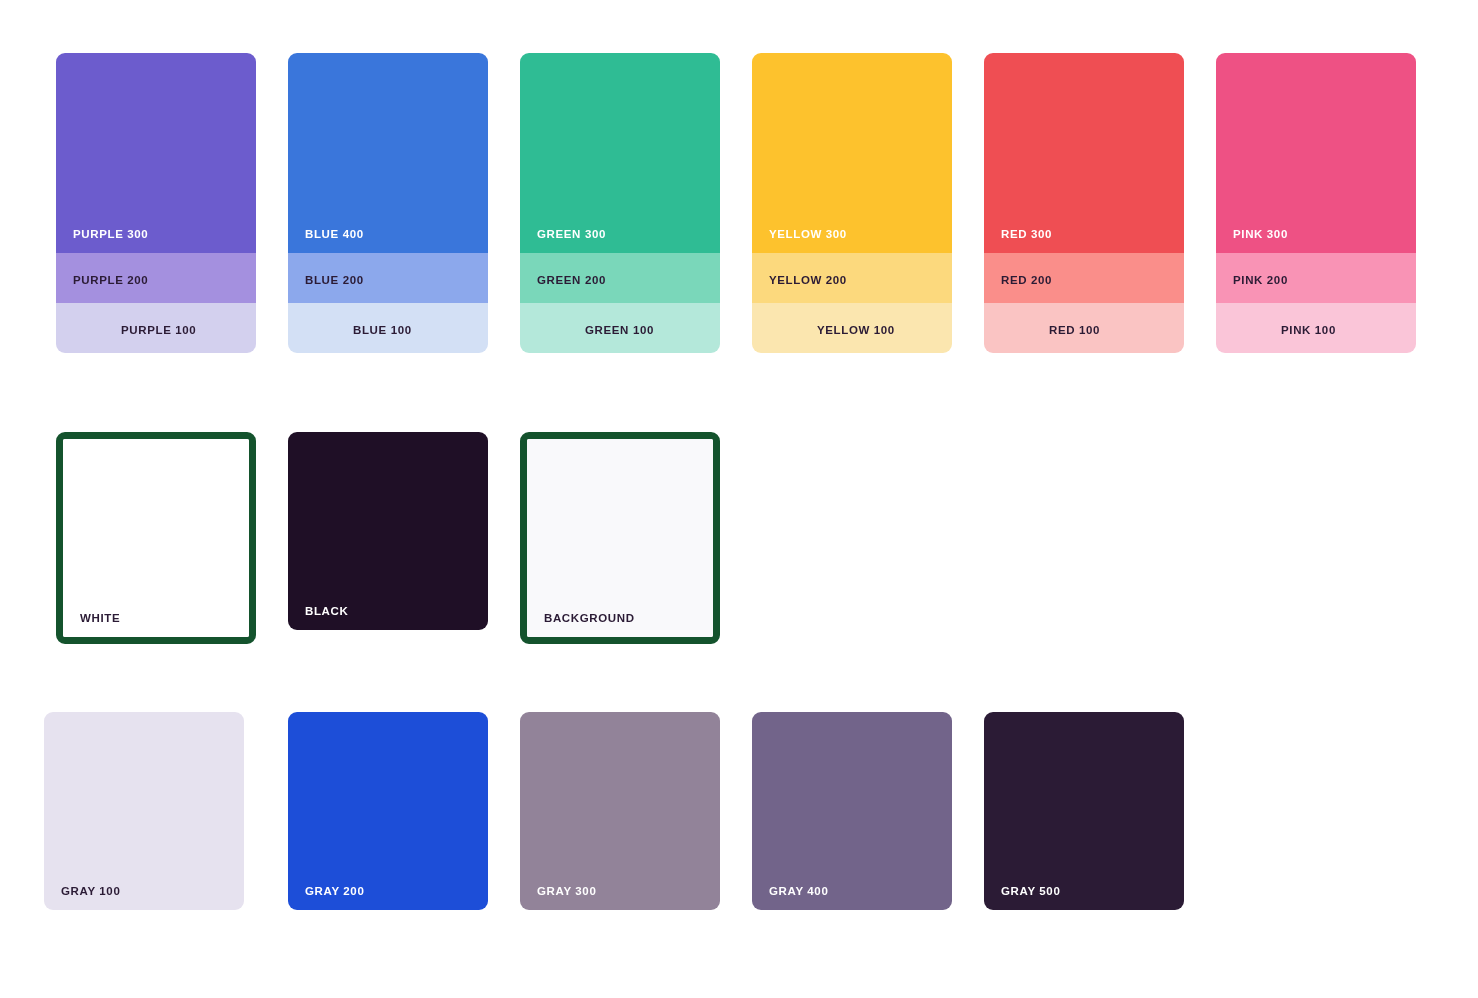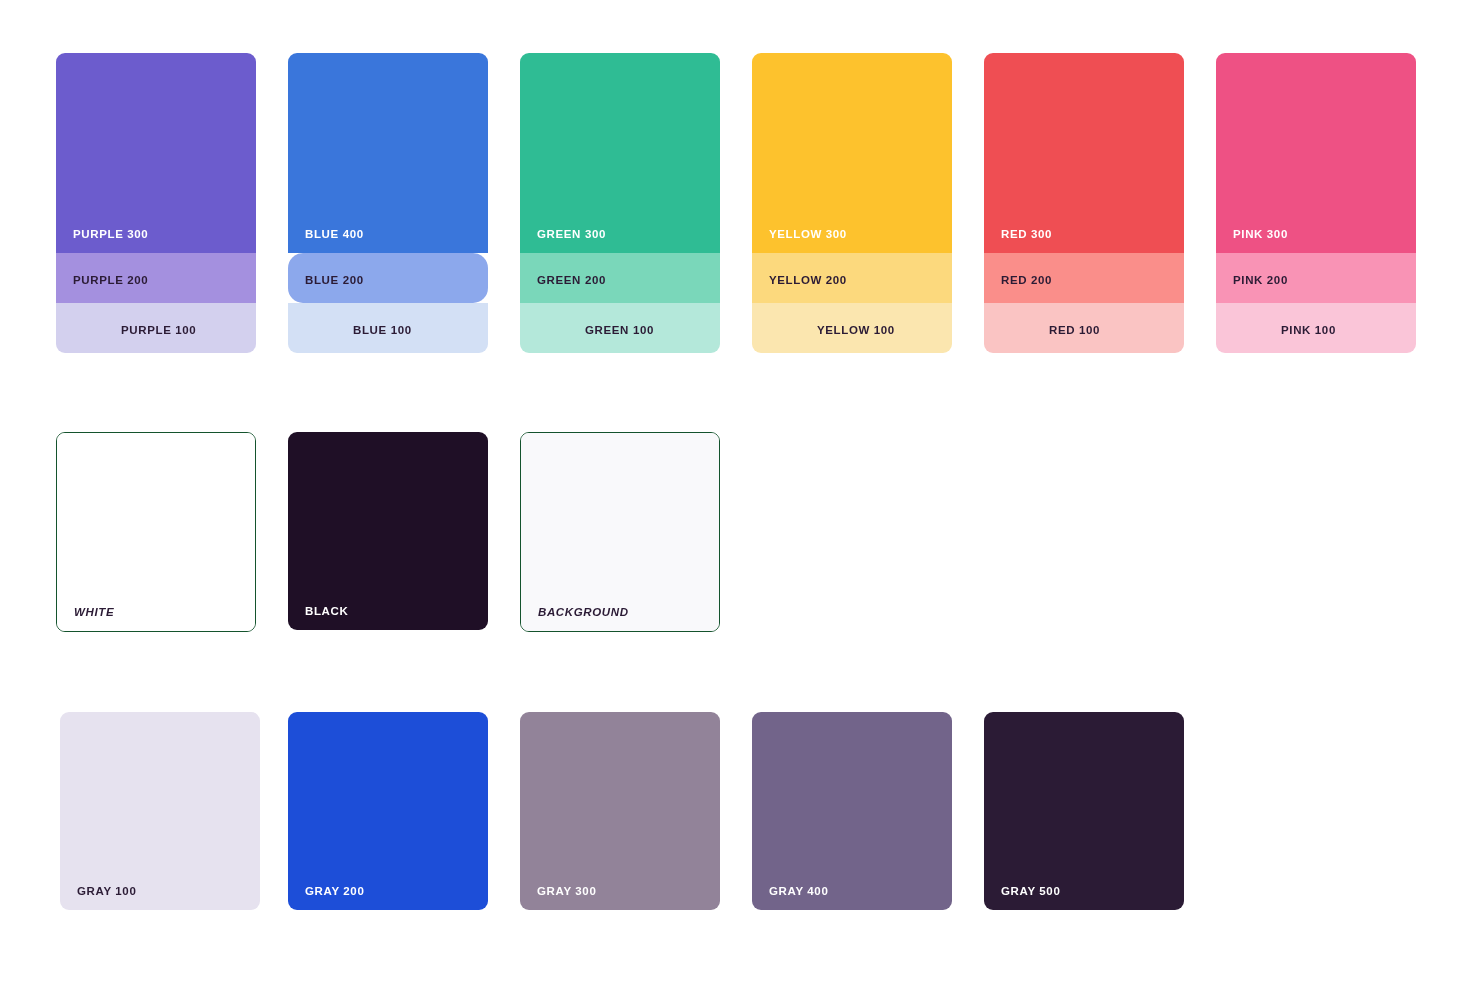--- a/index.html
+++ b/index.html
@@ -24,22 +24,21 @@
   
   .swatch-card {
     position: absolute;
     width: 200px;
     border-radius: 9px;
     overflow: hidden;
     box-sizing: border-box;
   }
 
   .swatch-card.bordered {
-    border: 1px solid #14532d;
-    font-style: italic;
+    border: 7px solid #14532d;
   }
 
   .shade {
     position: relative;
     box-sizing: border-box;
     display: flex;
     align-items: flex-end;
   }
 
   .shade-label {
@@ -78,21 +77,21 @@
         <span class="shade-label text-dark">PURPLE 200</span>
       </div>
       <div class="shade shade-100" style="background: rgb(211, 208, 238);">
         <span class="shade-label text-dark">PURPLE 100</span>
       </div>
     </div>
     <div class="swatch-card card-ramp" style="left: 288px; top: 53px;">
       <div class="shade shade-300" style="background: rgb(58, 118, 219);">
         <span class="shade-label text-light">BLUE 400</span>
       </div>
-      <div class="shade shade-200" style="background: rgb(140, 168, 236); border-radius: 15px;">
+      <div class="shade shade-200" style="background: rgb(140, 168, 236);">
         <span class="shade-label text-dark">BLUE 200</span>
       </div>
       <div class="shade shade-100" style="background: rgb(211, 224, 245);">
         <span class="shade-label text-dark">BLUE 100</span>
       </div>
     </div>
     <div class="swatch-card card-ramp" style="left: 520px; top: 53px;">
       <div class="shade shade-300" style="background: rgb(47, 188, 148);">
         <span class="shade-label text-light">GREEN 300</span>
       </div>
@@ -144,21 +143,21 @@
     <div class="swatch-card card-solid" style="left: 288px; top: 432px;">
       <div class="shade shade-single" style="background: rgb(31, 15, 38);">
         <span class="shade-label text-light">BLACK</span>
       </div>
     </div>
     <div class="swatch-card card-solid bordered" style="left: 520px; top: 432px;">
       <div class="shade shade-single" style="background: rgb(249, 249, 251);">
         <span class="shade-label text-dark">BACKGROUND</span>
       </div>
     </div>
-    <div class="swatch-card card-solid" style="left: 60px; top: 712px;">
+    <div class="swatch-card card-solid" style="left: 44px; top: 712px;">
       <div class="shade shade-single" style="background: rgb(230, 226, 239);">
         <span class="shade-label text-dark">GRAY 100</span>
       </div>
     </div>
     <div class="swatch-card card-solid" style="left: 288px; top: 712px;">
       <div class="shade shade-single" style="background: #1d4ed8;">
         <span class="shade-label text-light">GRAY 200</span>
       </div>
     </div>
     <div class="swatch-card card-solid" style="left: 520px; top: 712px;">

